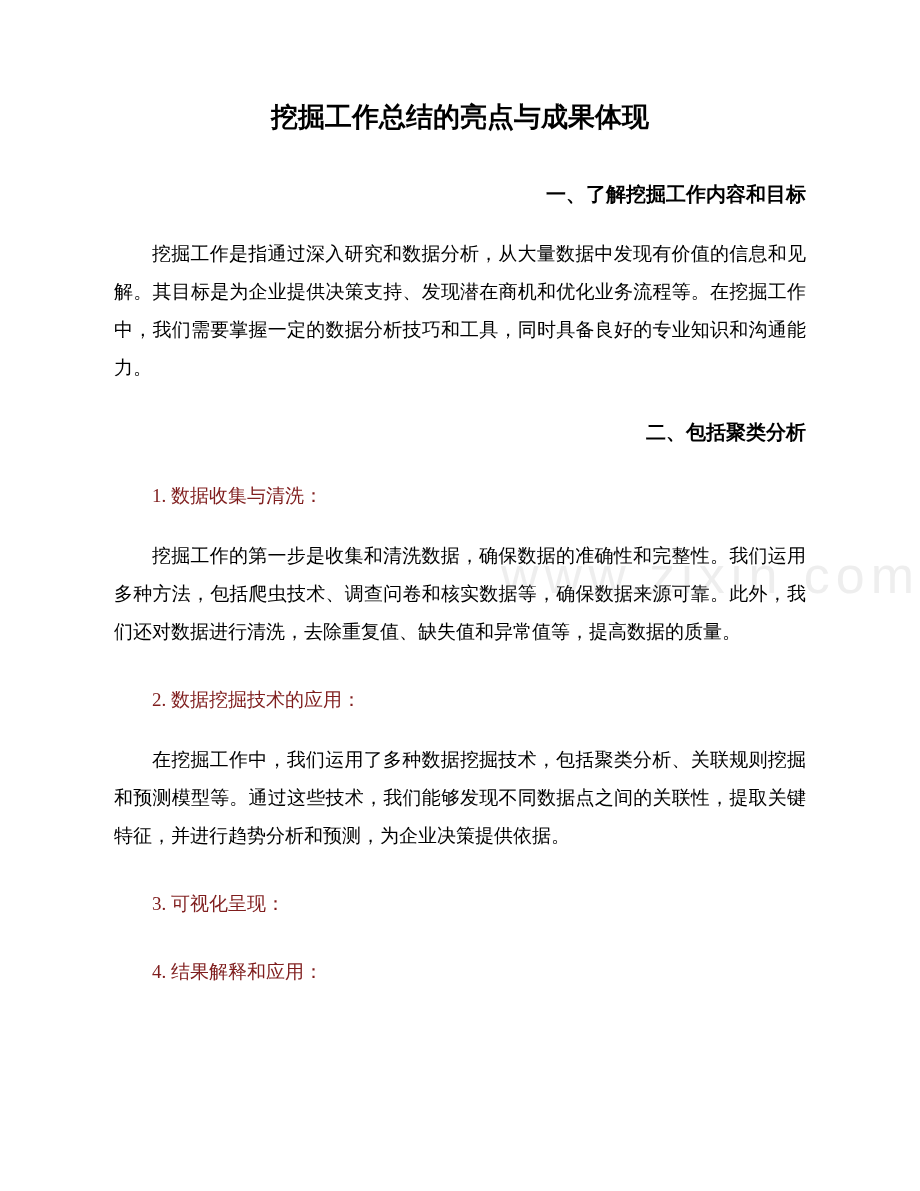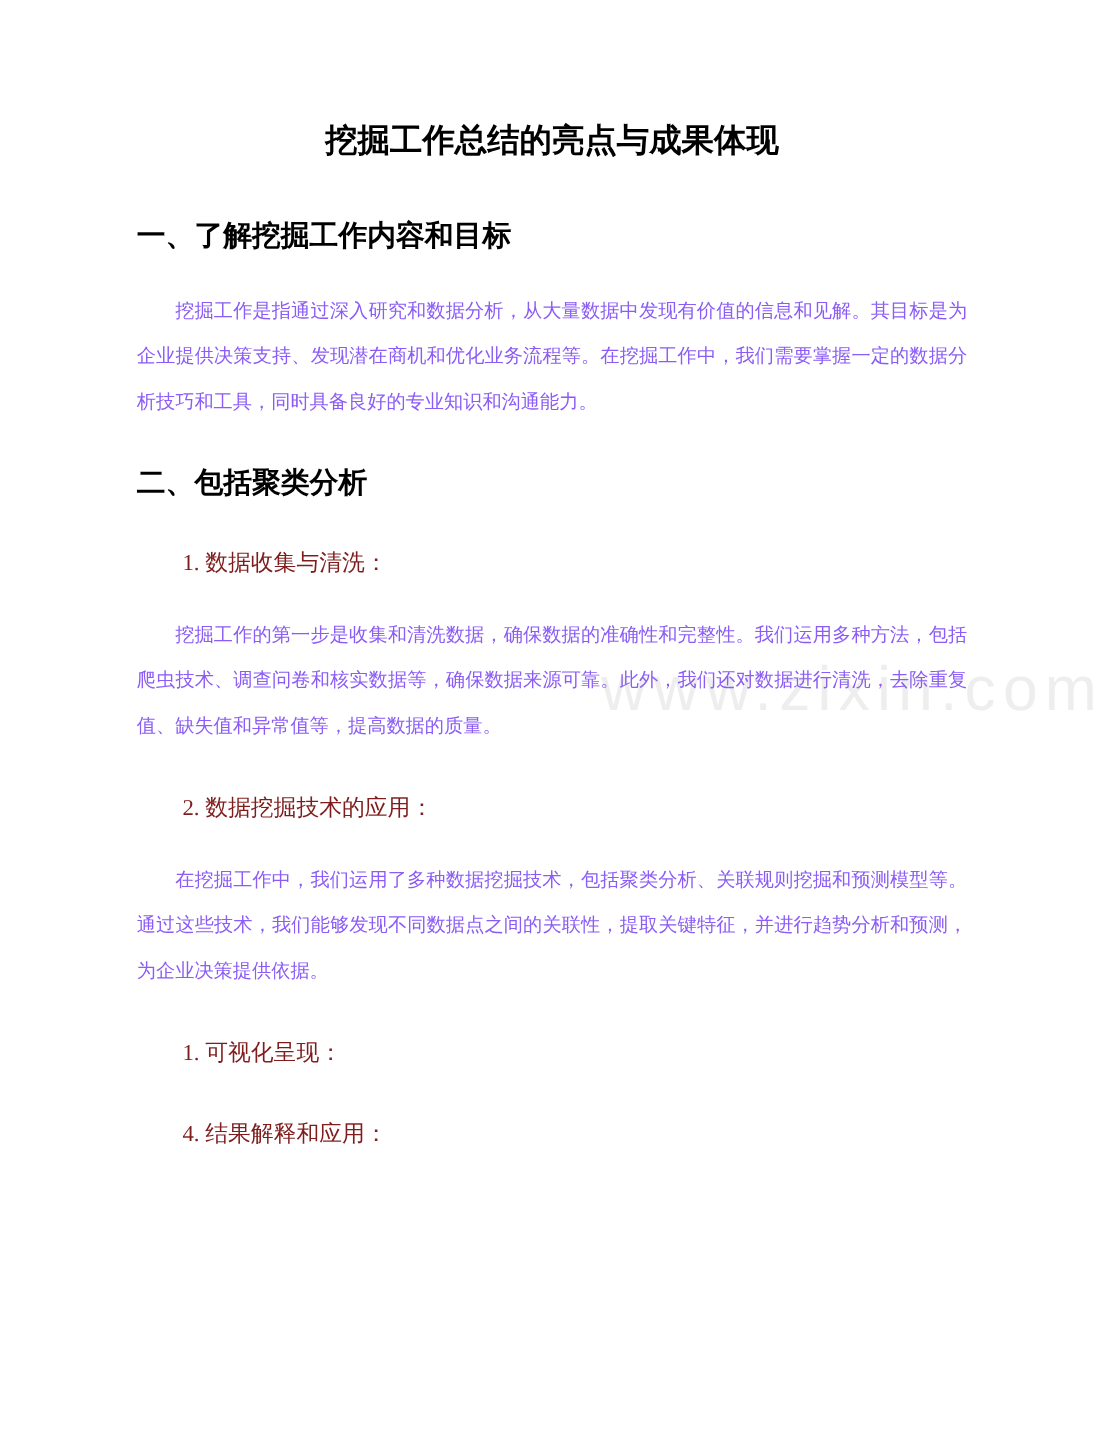--- a/index.html
+++ b/index.html
@@ -41,33 +41,34 @@
     font-family: "Liberation Sans", "DejaVu Sans", sans-serif;
     font-size: 27px;
     font-weight: 700;
     text-align: center;
     margin: 0 0 44px 0;
     line-height: 1.3;
     color: #000000;
   }
   .h2 {
     font-family: "Liberation Sans", "DejaVu Sans", sans-serif;
-    font-size: 24px;
+    font-size: 20px;
     font-weight: 700;
     margin: 30px 0 26px 0;
     line-height: 1.5;
     color: #000000;
+    text-align: right;
   }
   .p {
-    font-size: 16px;
+    font-size: 19px;
     line-height: 38px;
     text-align: justify;
     text-indent: 2em;
     margin: 10px 0;
-    color: #8b5cf6;
+    color: #000000;
   }
   .num {
     font-size: 19px;
     line-height: 38px;
     text-indent: 2em;
     margin: 30px 0 22px 0;
     color: #7f1d1d;
   }
 </style>
 </head>
@@ -86,18 +87,18 @@
   <h2 class="h2">二、包括聚类分析</h2>
 
   <p class="num">1. 数据收集与清洗：</p>
 
   <p class="p">挖掘工作的第一步是收集和清洗数据，确保数据的准确性和完整性。我们运用多种方法，包括爬虫技术、调查问卷和核实数据等，确保数据来源可靠。此外，我们还对数据进行清洗，去除重复值、缺失值和异常值等，提高数据的质量。</p>
 
   <p class="num">2. 数据挖掘技术的应用：</p>
 
   <p class="p">在挖掘工作中，我们运用了多种数据挖掘技术，包括聚类分析、关联规则挖掘和预测模型等。通过这些技术，我们能够发现不同数据点之间的关联性，提取关键特征，并进行趋势分析和预测，为企业决策提供依据。</p>
 
-  <p class="num">1. 可视化呈现：</p>
+  <p class="num">3. 可视化呈现：</p>
 
 
   <p class="num">4. 结果解释和应用：</p>
 
 </div>
 
 </body></html>

